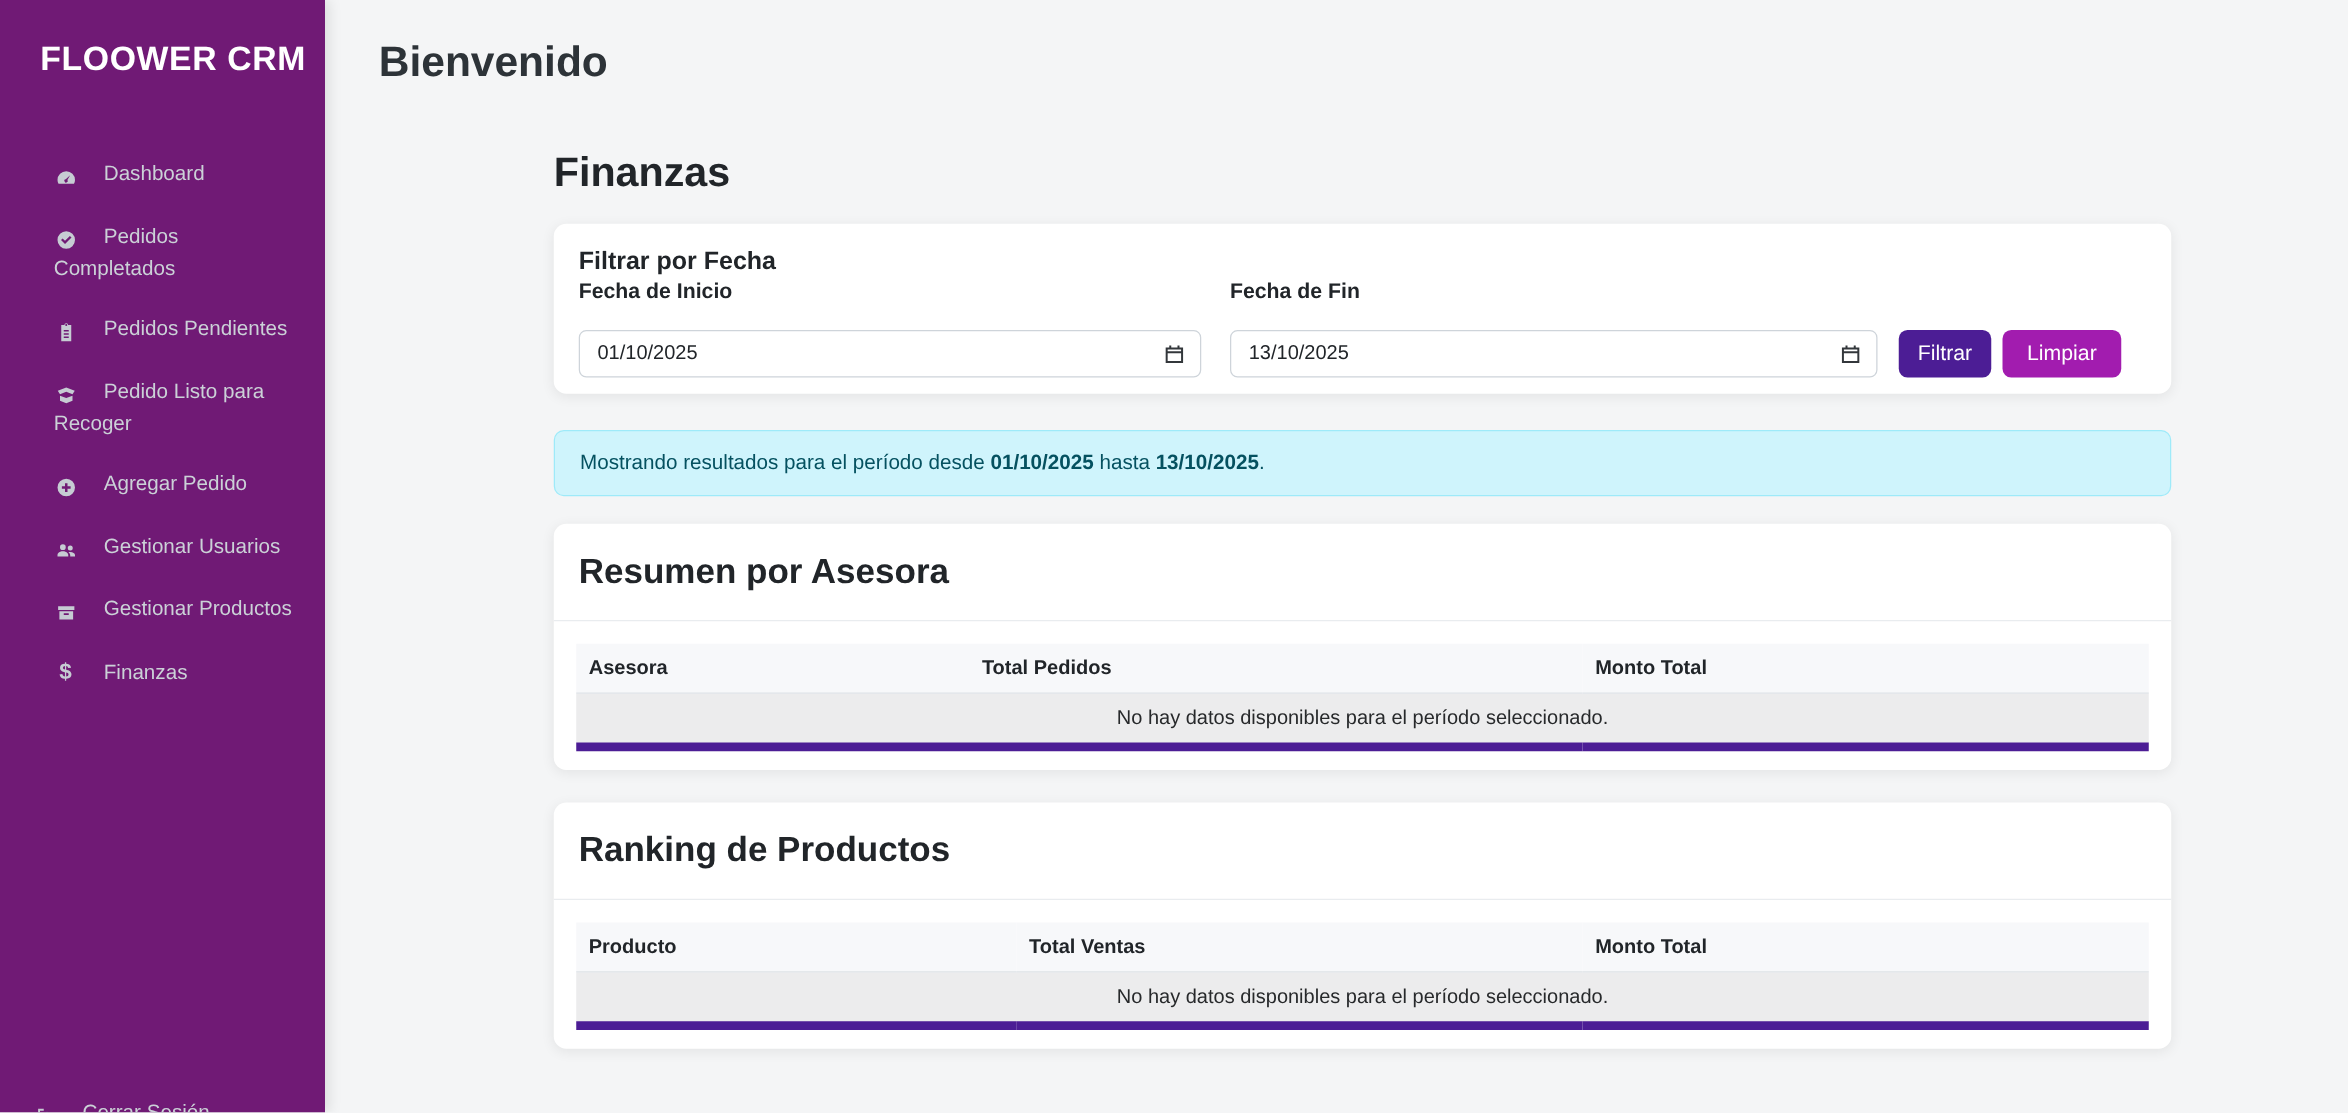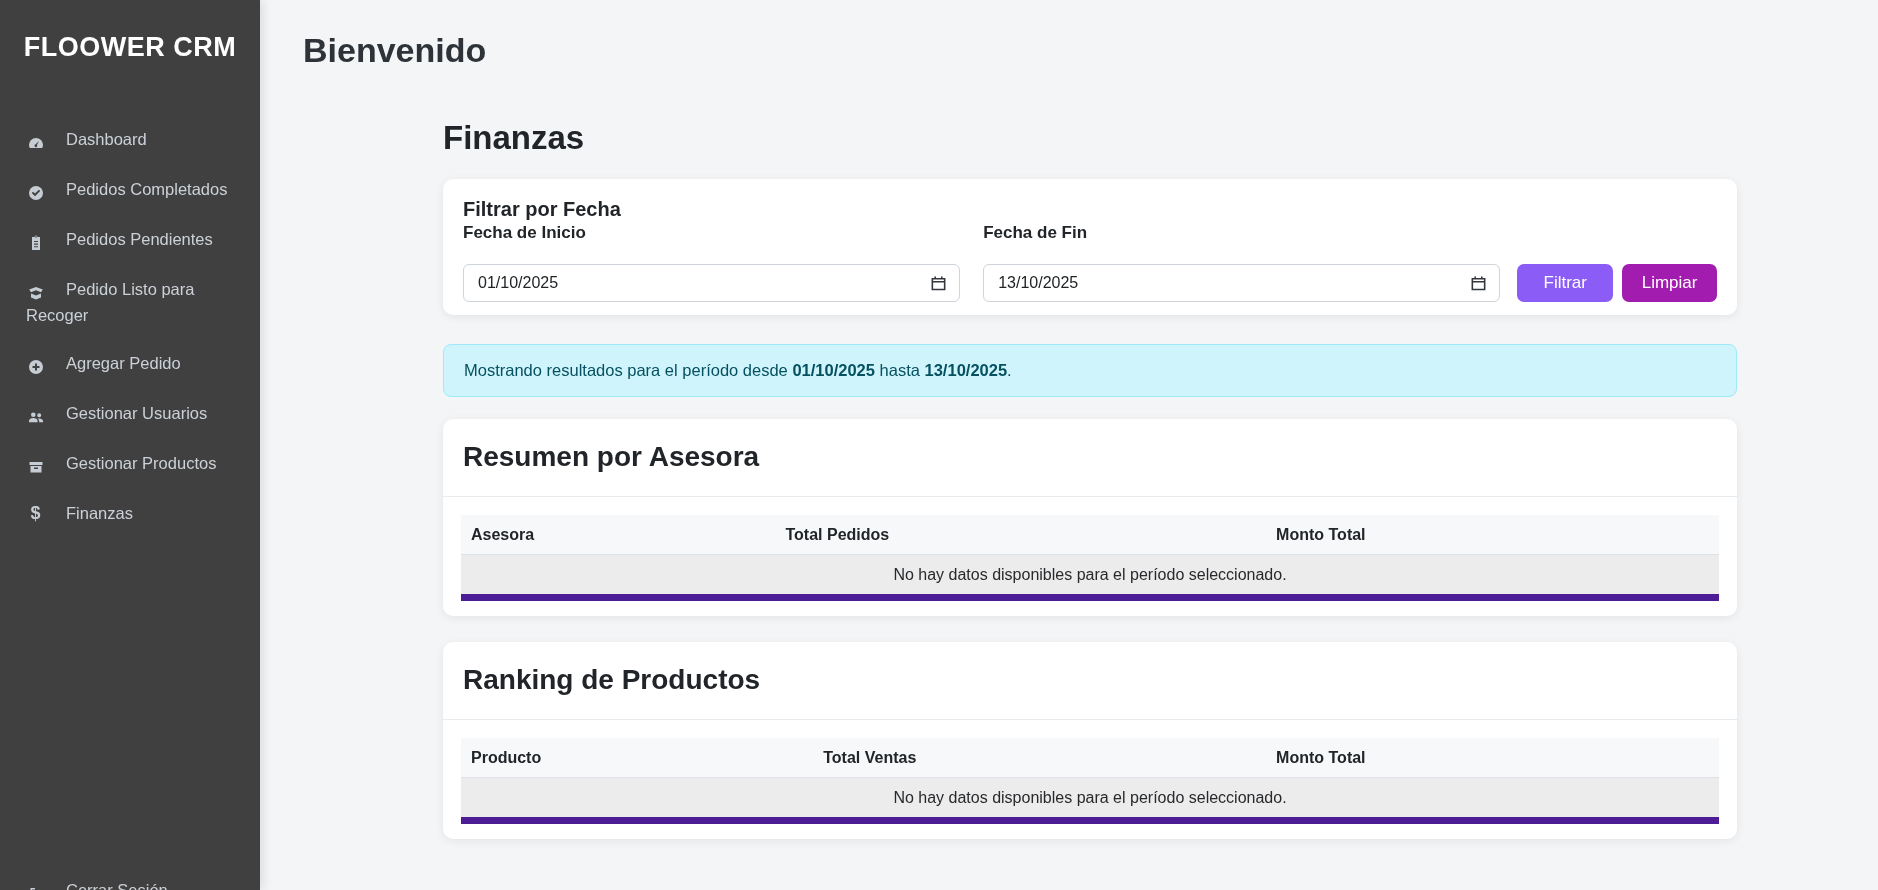--- a/index.html
+++ b/index.html
@@ -7,24 +7,25 @@
   body {
     width: 1878px; height: 890px; overflow: hidden;
     display: flex;
     font-family: "Liberation Sans", sans-serif;
     background: #f4f5f6;
   }
 
   
   .sidebar {
     width: 260px; min-width: 260px; height: 890px;
-    background: #404040;
+    background: #701a75;
     position: relative;
     box-shadow: 3px 0 10px rgba(0,0,0,0.10);
     z-index: 2;
+    padding-left: 17px;
   }
   .brand {
     margin-top: 28px;
     text-align: center;
     color: #ffffff;
     font-size: 27px; font-weight: bold; letter-spacing: 0.5px;
     line-height: 38px;
   }
   .nav { margin-top: 49px; }
   .nav-item {
@@ -87,21 +88,21 @@
     font-size: 16px; color: #212529;
     cursor: text;
   }
   .cal { display: inline-flex; cursor: pointer; }
   .btn {
     height: 38px; border: none; border-radius: 7px;
     font-family: "Liberation Sans", sans-serif;
     font-size: 17px; color: #ffffff; cursor: pointer;
     padding: 0;
   }
-  .btn-filtrar { width: 96px; background: #8b5cf6; margin-right: 9px; }
+  .btn-filtrar { width: 74px; background: #4c1d95; margin-right: 9px; }
   .btn-limpiar { width: 95px; background: #a21caf; }
 
   
   .alert {
     margin-top: 29px;
     background: #cff4fc;
     border: 1px solid #9eeaf9;
     border-radius: 8px;
     padding: 16px 20px;
     font-size: 16.5px; color: #055160;

